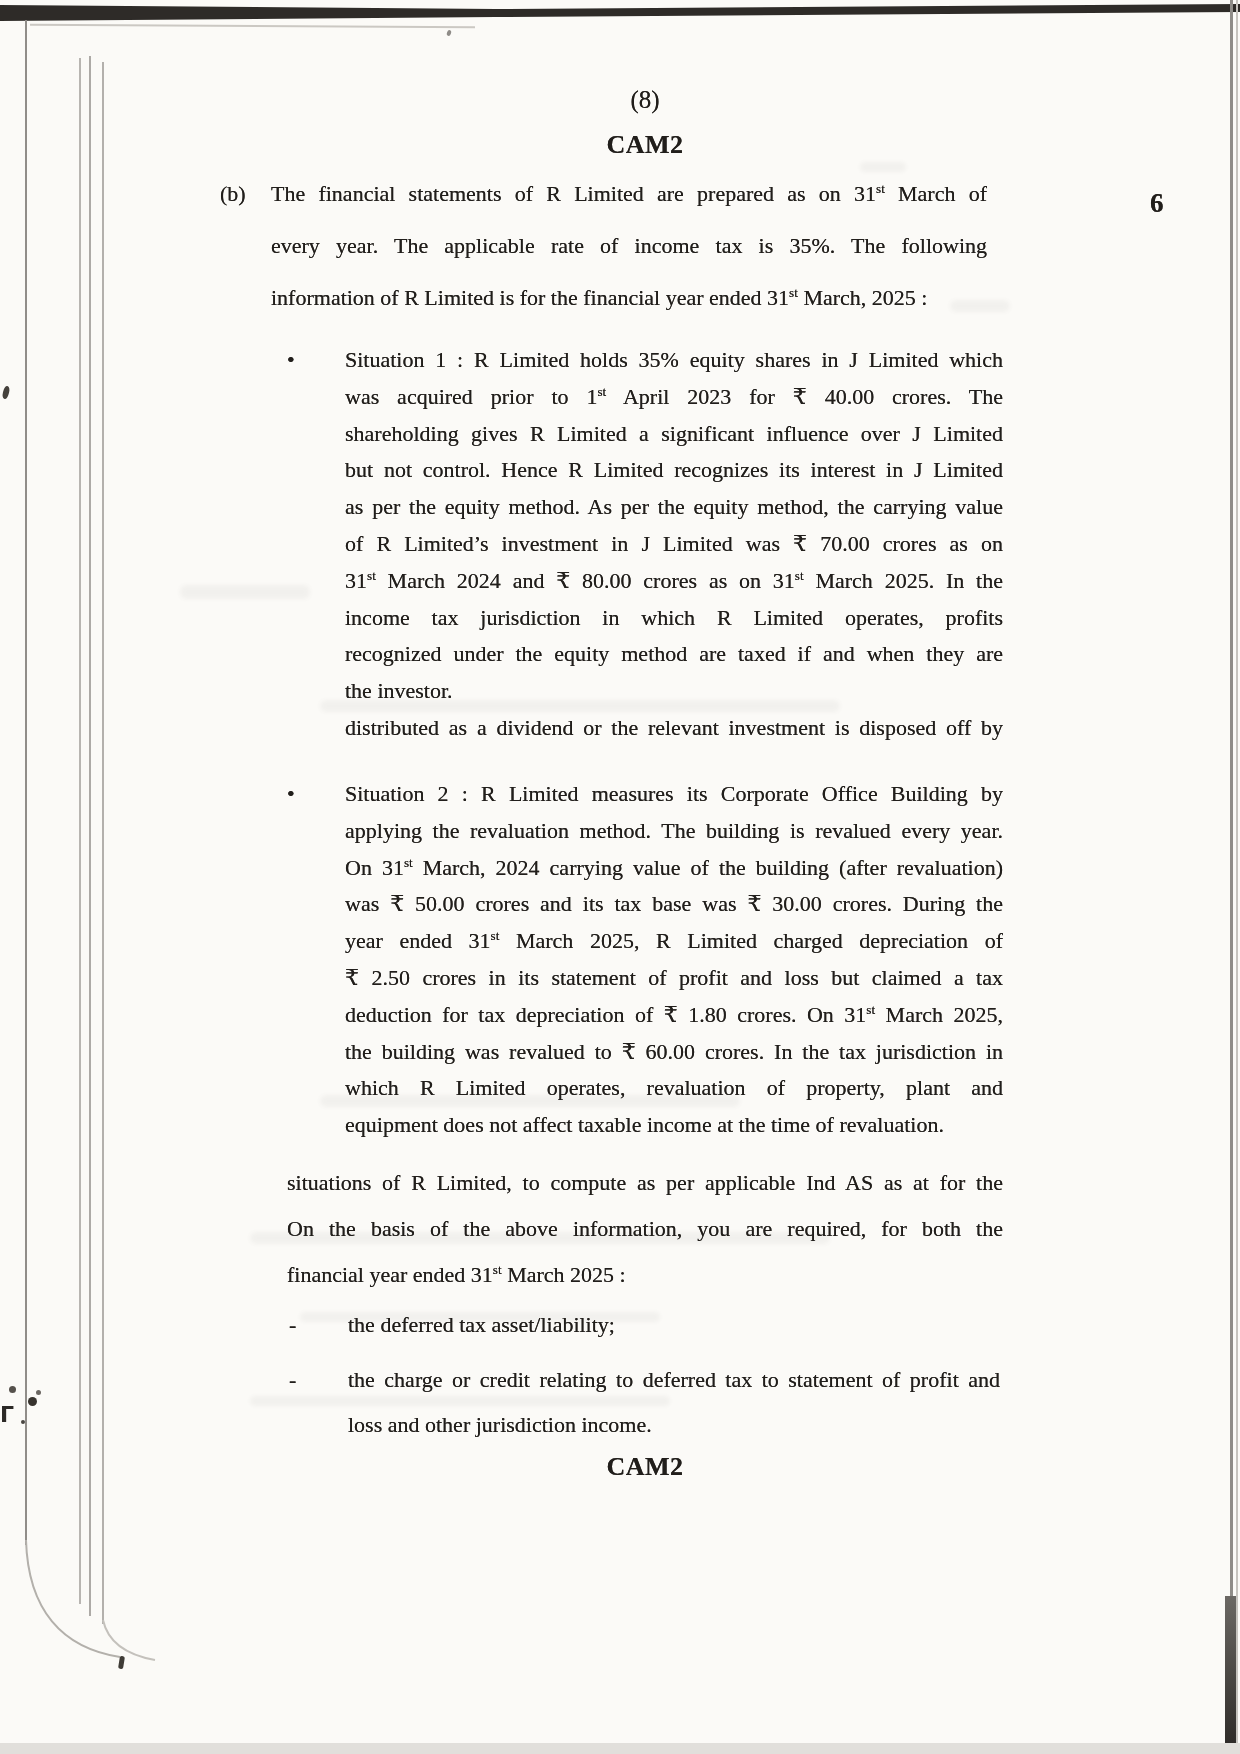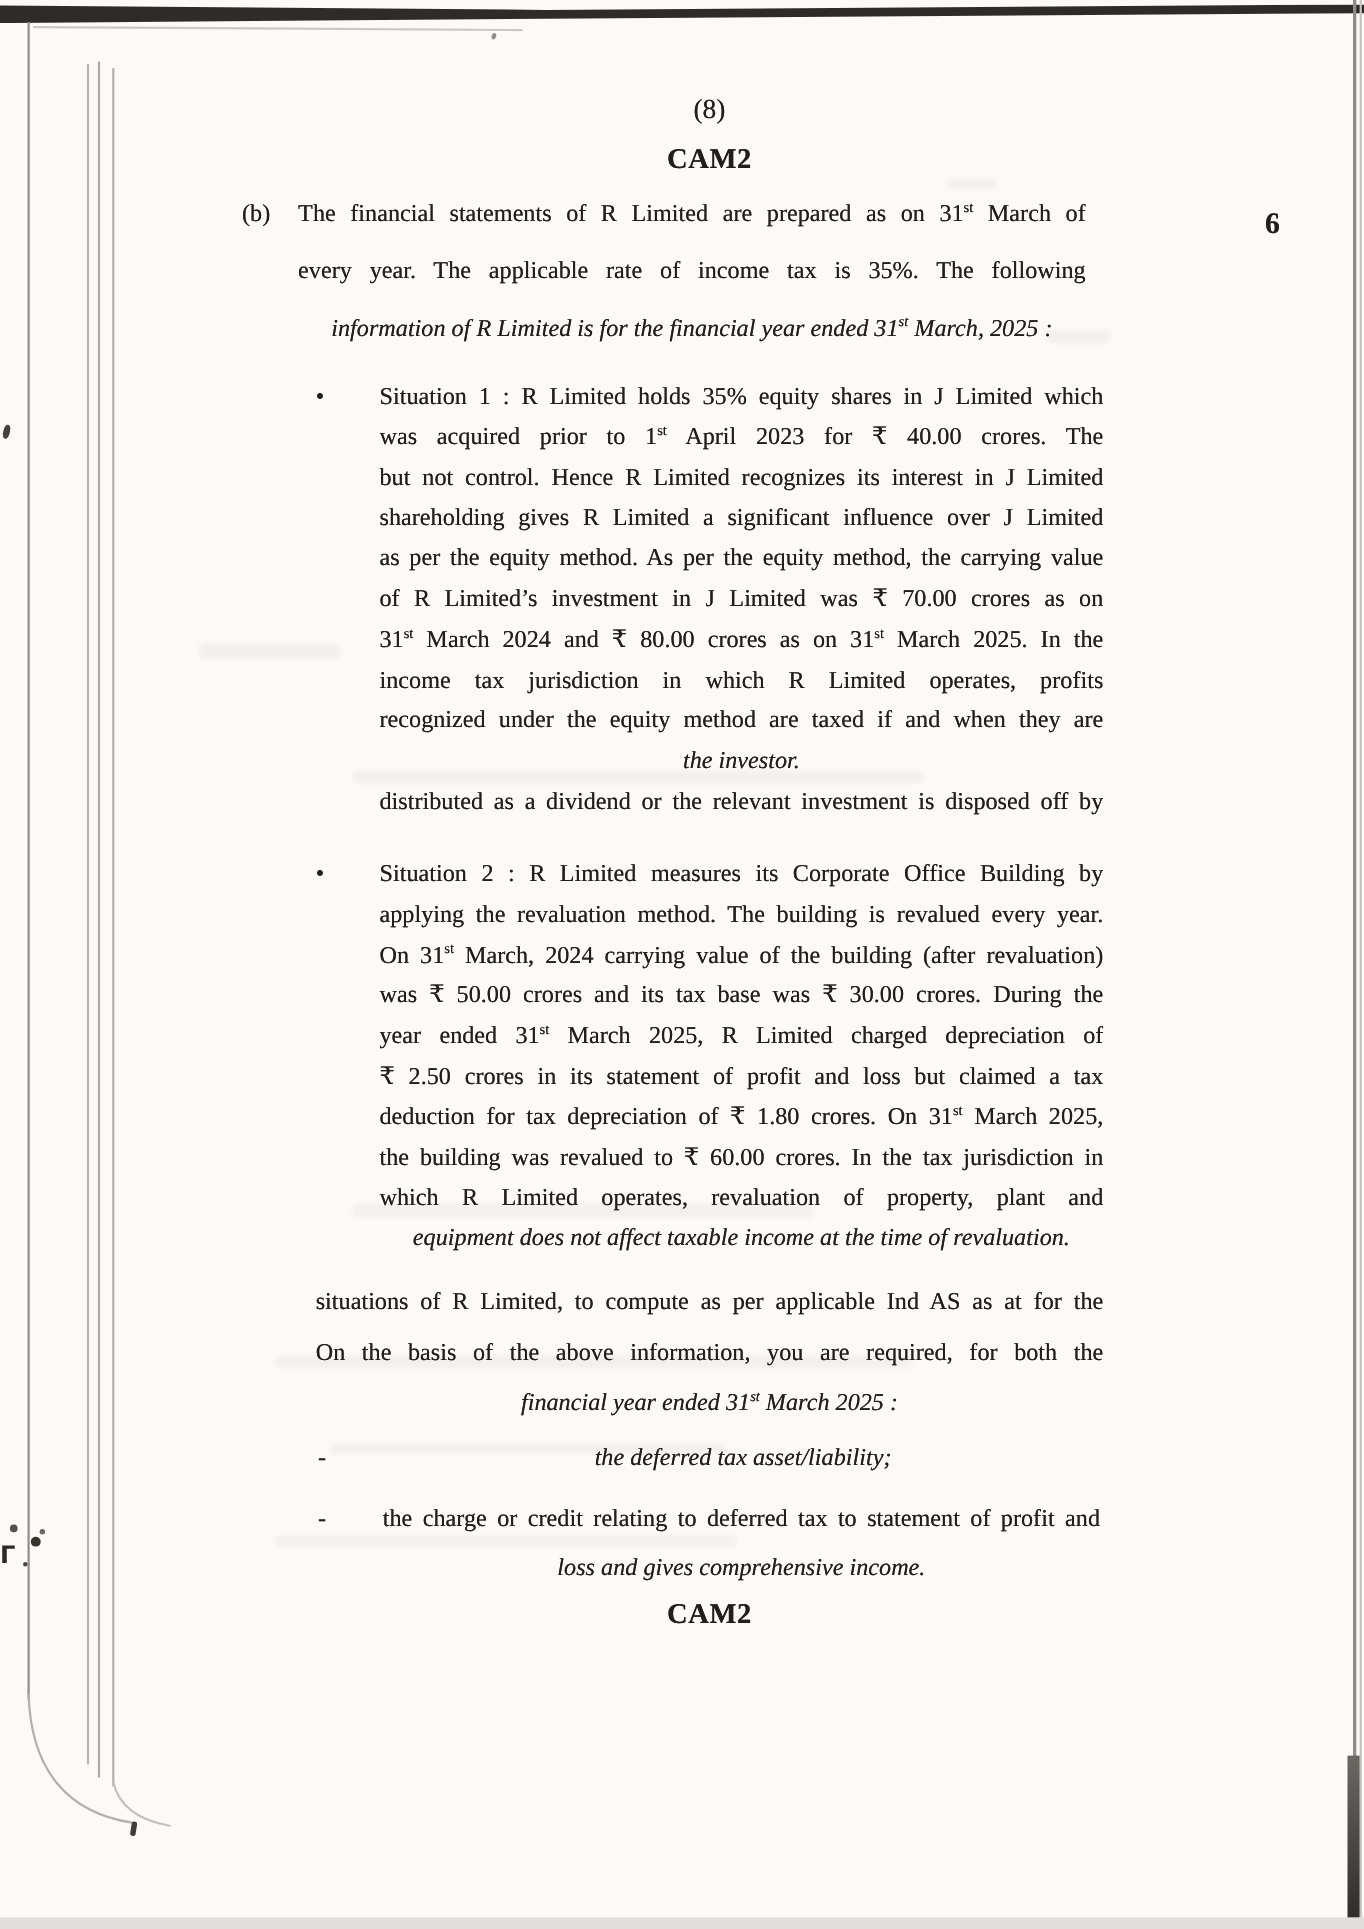--- a/index.html
+++ b/index.html
@@ -33,21 +33,21 @@
   .m-blob{left:28px;top:1397px;width:9px;height:9px;border-radius:50%;background:#37332e;}
   .m-gamma{left:0px;top:1404px;font-family:"DejaVu Sans",sans-serif;font-size:22px;font-weight:bold;color:#2c2926;line-height:22px;}
   .m-gdot{left:21px;top:1420px;width:4px;height:4px;border-radius:50%;background:#4a4642;}
   .m-squig{left:119px;top:1656px;width:5px;height:13px;border-radius:2px;background:#3f3b36;transform:rotate(9deg);}
   .m-speck1{left:447px;top:30px;width:4px;height:6px;border-radius:50%;background:#8f8c88;transform:rotate(20deg);}
   .ghost{background:#55514c;opacity:0.05;filter:blur(2px);border-radius:6px;}
   
   .txt{font-size:22px;color:#211e1b;text-shadow:0 0 .5px rgba(33,30,27,.85);}
   .jline{text-align:justify;overflow:hidden;}
   .jline::after{content:"";display:inline-block;width:100%;height:0;}
-  .jline.lastline{text-align:center;font-style:italic;}
+  .jline.lastline{text-align:left;}
   .jline.lastline::after{content:none;}
   .para-loose .jline{line-height:52px;height:52px;}
   .para-bullet .jline{line-height:36.8px;height:36.8px;}
   .para-close .jline{line-height:46px;height:46px;}
   .para-dash .jline{line-height:45px;height:45px;}
   sup{font-size:0.60em;line-height:0;vertical-align:super;letter-spacing:0;}
   .heading{font-weight:bold;font-size:26px;text-align:center;letter-spacing:0.5px;}
   .pagenum{font-size:25px;text-align:center;}
   .marker{font-size:22px;line-height:36.8px;}
   .marks-badge{font-weight:bold;font-size:27px;}
@@ -98,22 +98,22 @@
 <div class="abs txt para-loose" style="left:271px;top:168px;width:716px;">
     <div class="jline">The financial statements of R Limited are prepared as on 31<sup>st</sup> March of</div>
     <div class="jline">every year. The applicable rate of income tax is 35%. The following</div>
     <div class="jline lastline">information of R Limited is for the financial year ended 31<sup>st</sup> March, 2025 :</div>
   </div>
 
 <span class="abs txt marker" style="left:287px;top:342px;">•</span>
 <div class="abs txt para-bullet" style="left:345px;top:342px;width:658px;">
     <div class="jline">Situation 1 : R Limited holds 35% equity shares in J Limited which</div>
     <div class="jline">was acquired prior to 1<sup>st</sup> April 2023 for ₹ 40.00 crores. The</div>
+    <div class="jline">shareholding gives R Limited a significant influence over J Limited</div>
     <div class="jline">but not control. Hence R Limited recognizes its interest in J Limited</div>
-    <div class="jline">shareholding gives R Limited a significant influence over J Limited</div>
     <div class="jline">as per the equity method. As per the equity method, the carrying value</div>
     <div class="jline">of R Limited’s investment in J Limited was ₹ 70.00 crores as on</div>
     <div class="jline">31<sup>st</sup> March 2024 and ₹ 80.00 crores as on 31<sup>st</sup> March 2025. In the</div>
     <div class="jline">income tax jurisdiction in which R Limited operates, profits</div>
     <div class="jline">recognized under the equity method are taxed if and when they are</div>
     <div class="jline lastline">the investor.</div>
     <div class="jline">distributed as a dividend or the relevant investment is disposed off by</div>
   </div>
 
 <span class="abs txt marker" style="left:287px;top:776px;">•</span>
@@ -137,16 +137,16 @@
   </div>
 
 <span class="abs txt" style="left:289px;top:1302px;line-height:46px;">-</span>
 <div class="abs txt para-dash" style="left:348px;top:1302px;width:655px;">
     <div class="jline lastline">the deferred tax asset/liability;</div>
   </div>
 
 <span class="abs txt" style="left:289px;top:1357px;line-height:45px;">-</span>
 <div class="abs txt para-dash" style="left:348px;top:1357px;width:652px;">
     <div class="jline">the charge or credit relating to deferred tax to statement of profit and</div>
-    <div class="jline lastline">loss and gives comprehensive income.</div>
+    <div class="jline lastline">loss and other jurisdiction income.</div>
   </div>
 
 <div class="abs txt heading" style="left:287px;top:1452px;width:716px;">CAM2</div>
 
 </body></html>

